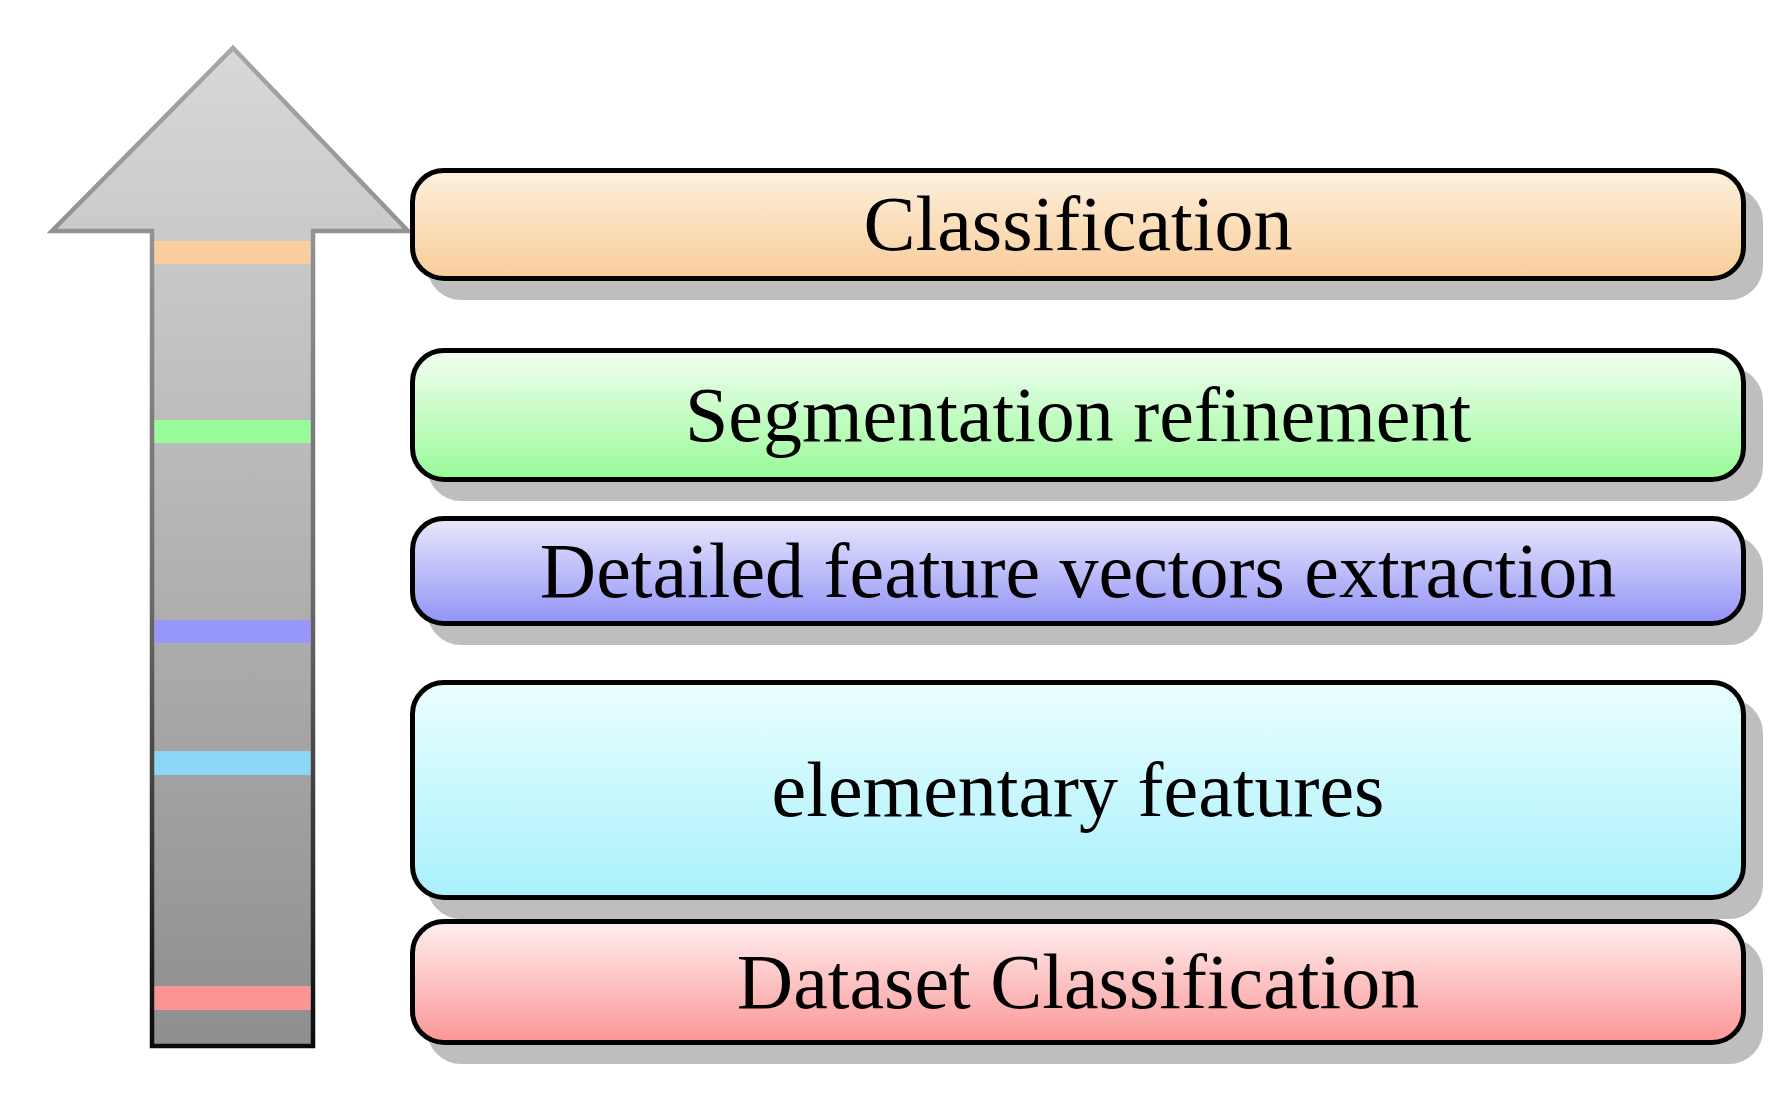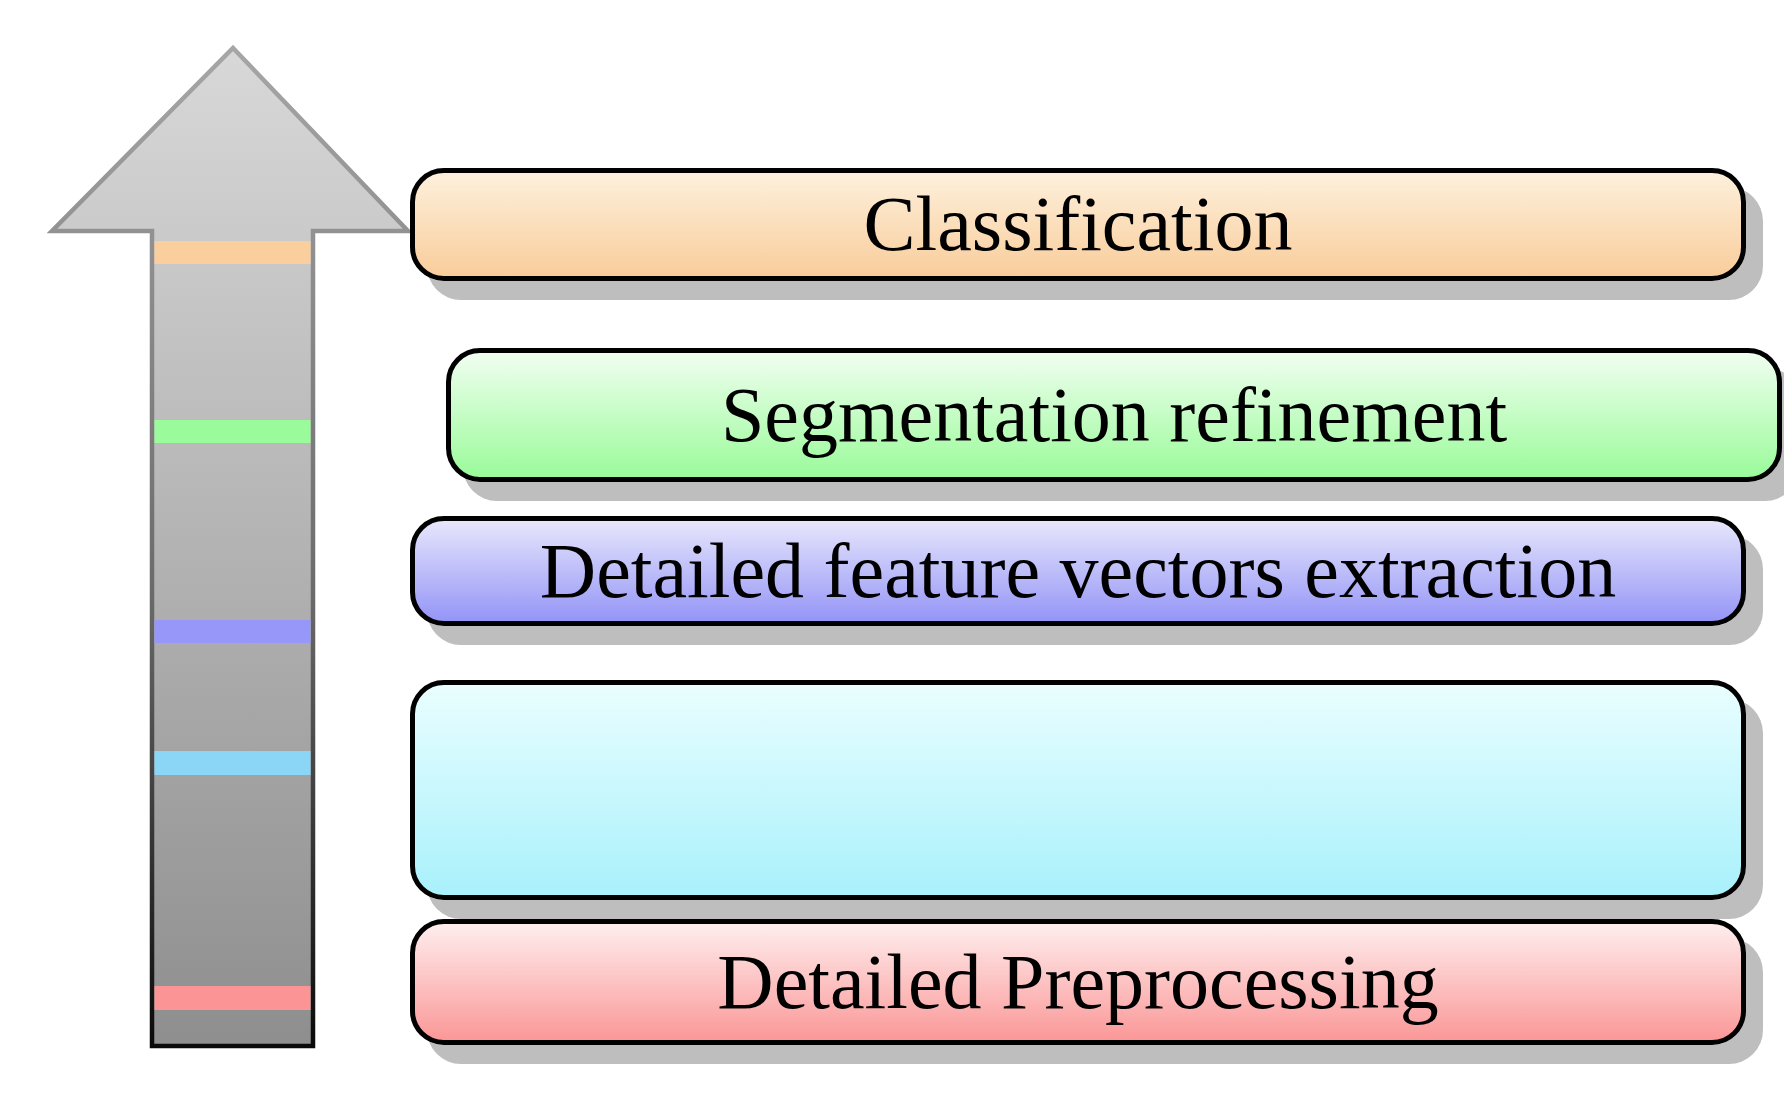--- a/index.html
+++ b/index.html
@@ -23,21 +23,21 @@
     align-items:center;
     justify-content:center;
     text-align:left;
     font-size:78px;
     line-height:1.16;
     color:#000;
   }
   #box-classification{top:168px;height:113px;
     background:linear-gradient(to bottom,#fdf0dc 0%,#f9cd9b 100%);}
   #box-segmentation-refinement{top:348px;height:134px;
-    background:linear-gradient(to bottom,#f0fef0 0%,#9afb9a 100%);margin-left:36px;}
+    background:linear-gradient(to bottom,#f0fef0 0%,#9afb9a 100%);}
   #box-detailed-extraction{top:516px;height:110px;
     background:linear-gradient(to bottom,#e6e6fc 0%,#9595f7 100%);}
   #box-segmentation-elementary{top:680px;height:220px;
     background:linear-gradient(to bottom,#e9feff 0%,#a9f1fb 100%);}
   #box-dataset-preprocessing{top:919px;height:126px;
     background:linear-gradient(to bottom,#feeded 0%,#fb9898 100%);}
   .box-line{display:block;}
   #arrow-svg{position:absolute;left:0;top:0;}
 </style>
 </head>
@@ -71,17 +71,18 @@
 
 <div id="box-segmentation-refinement" class="stage-box">
   <span class="box-line">Segmentation refinement</span>
 </div>
 
 <div id="box-detailed-extraction" class="stage-box">
   <span class="box-line">Detailed feature vectors extraction</span>
 </div>
 
 <div id="box-segmentation-elementary" class="stage-box">
+  <span class="box-line">elementary features</span>
 </div>
 
 <div id="box-dataset-preprocessing" class="stage-box">
-  <span class="box-line">Detailed Preprocessing</span>
+  <span class="box-line">Dataset Classification</span>
 </div>
 
 </body></html>

